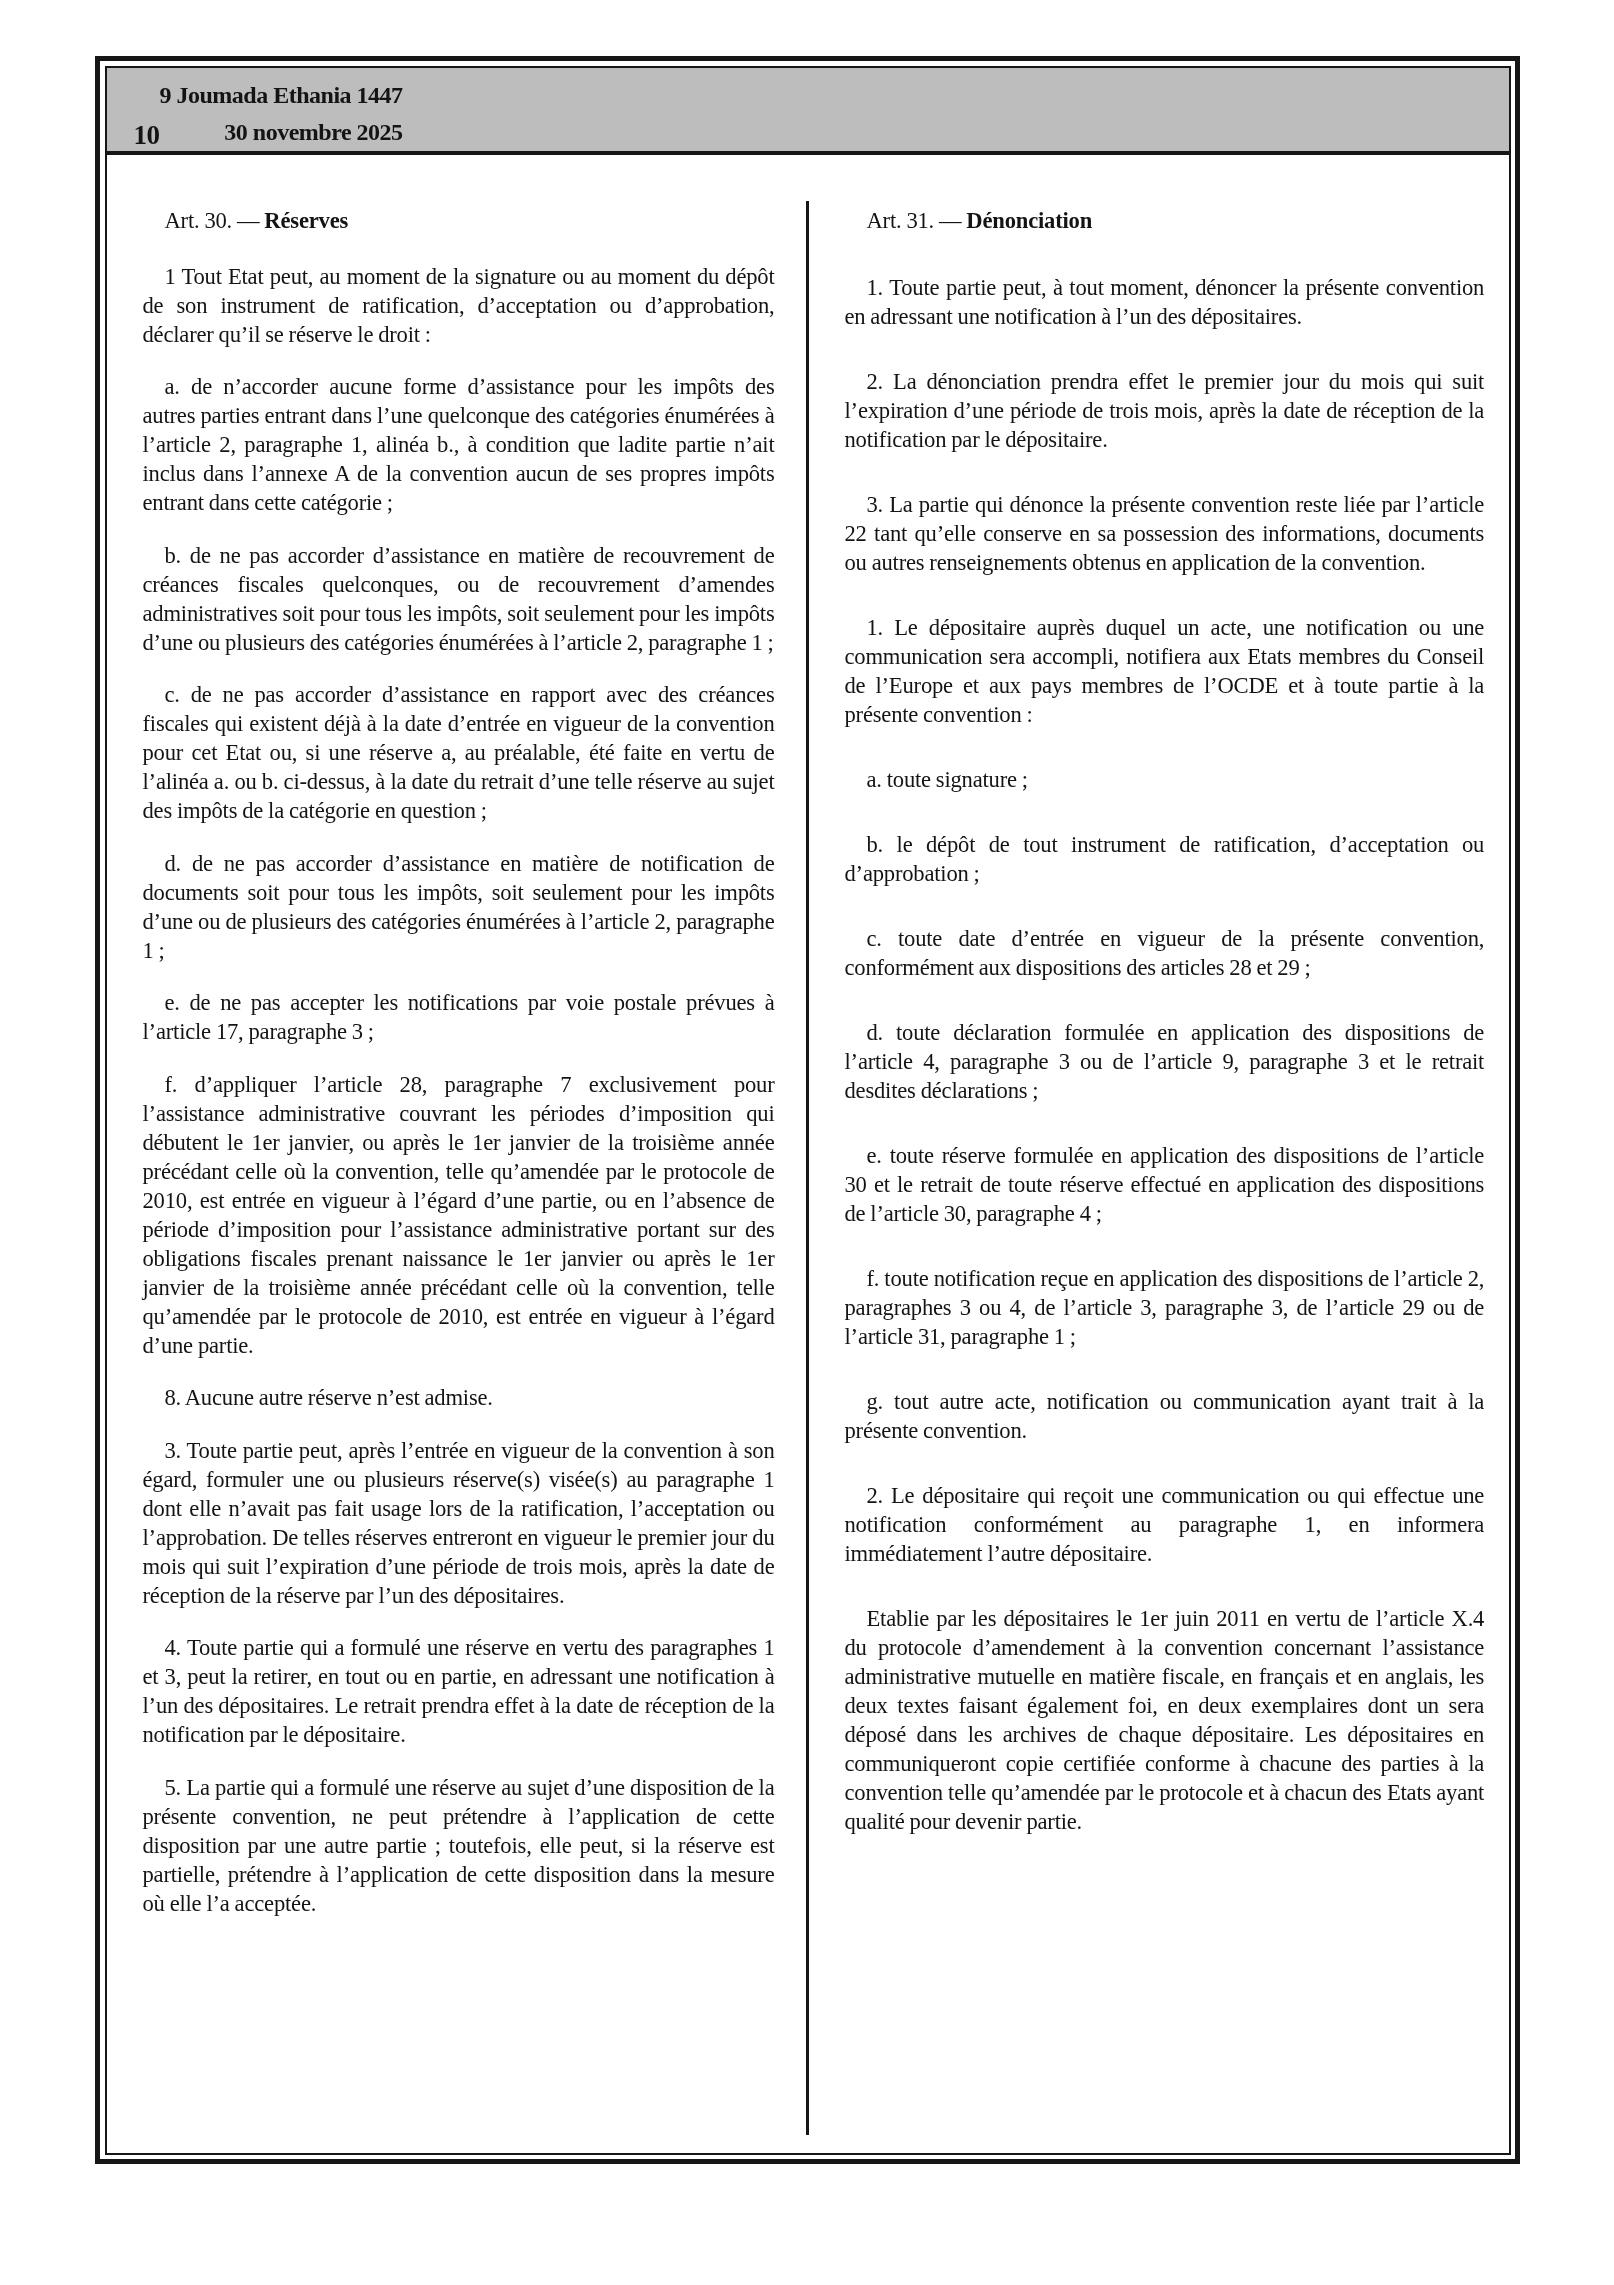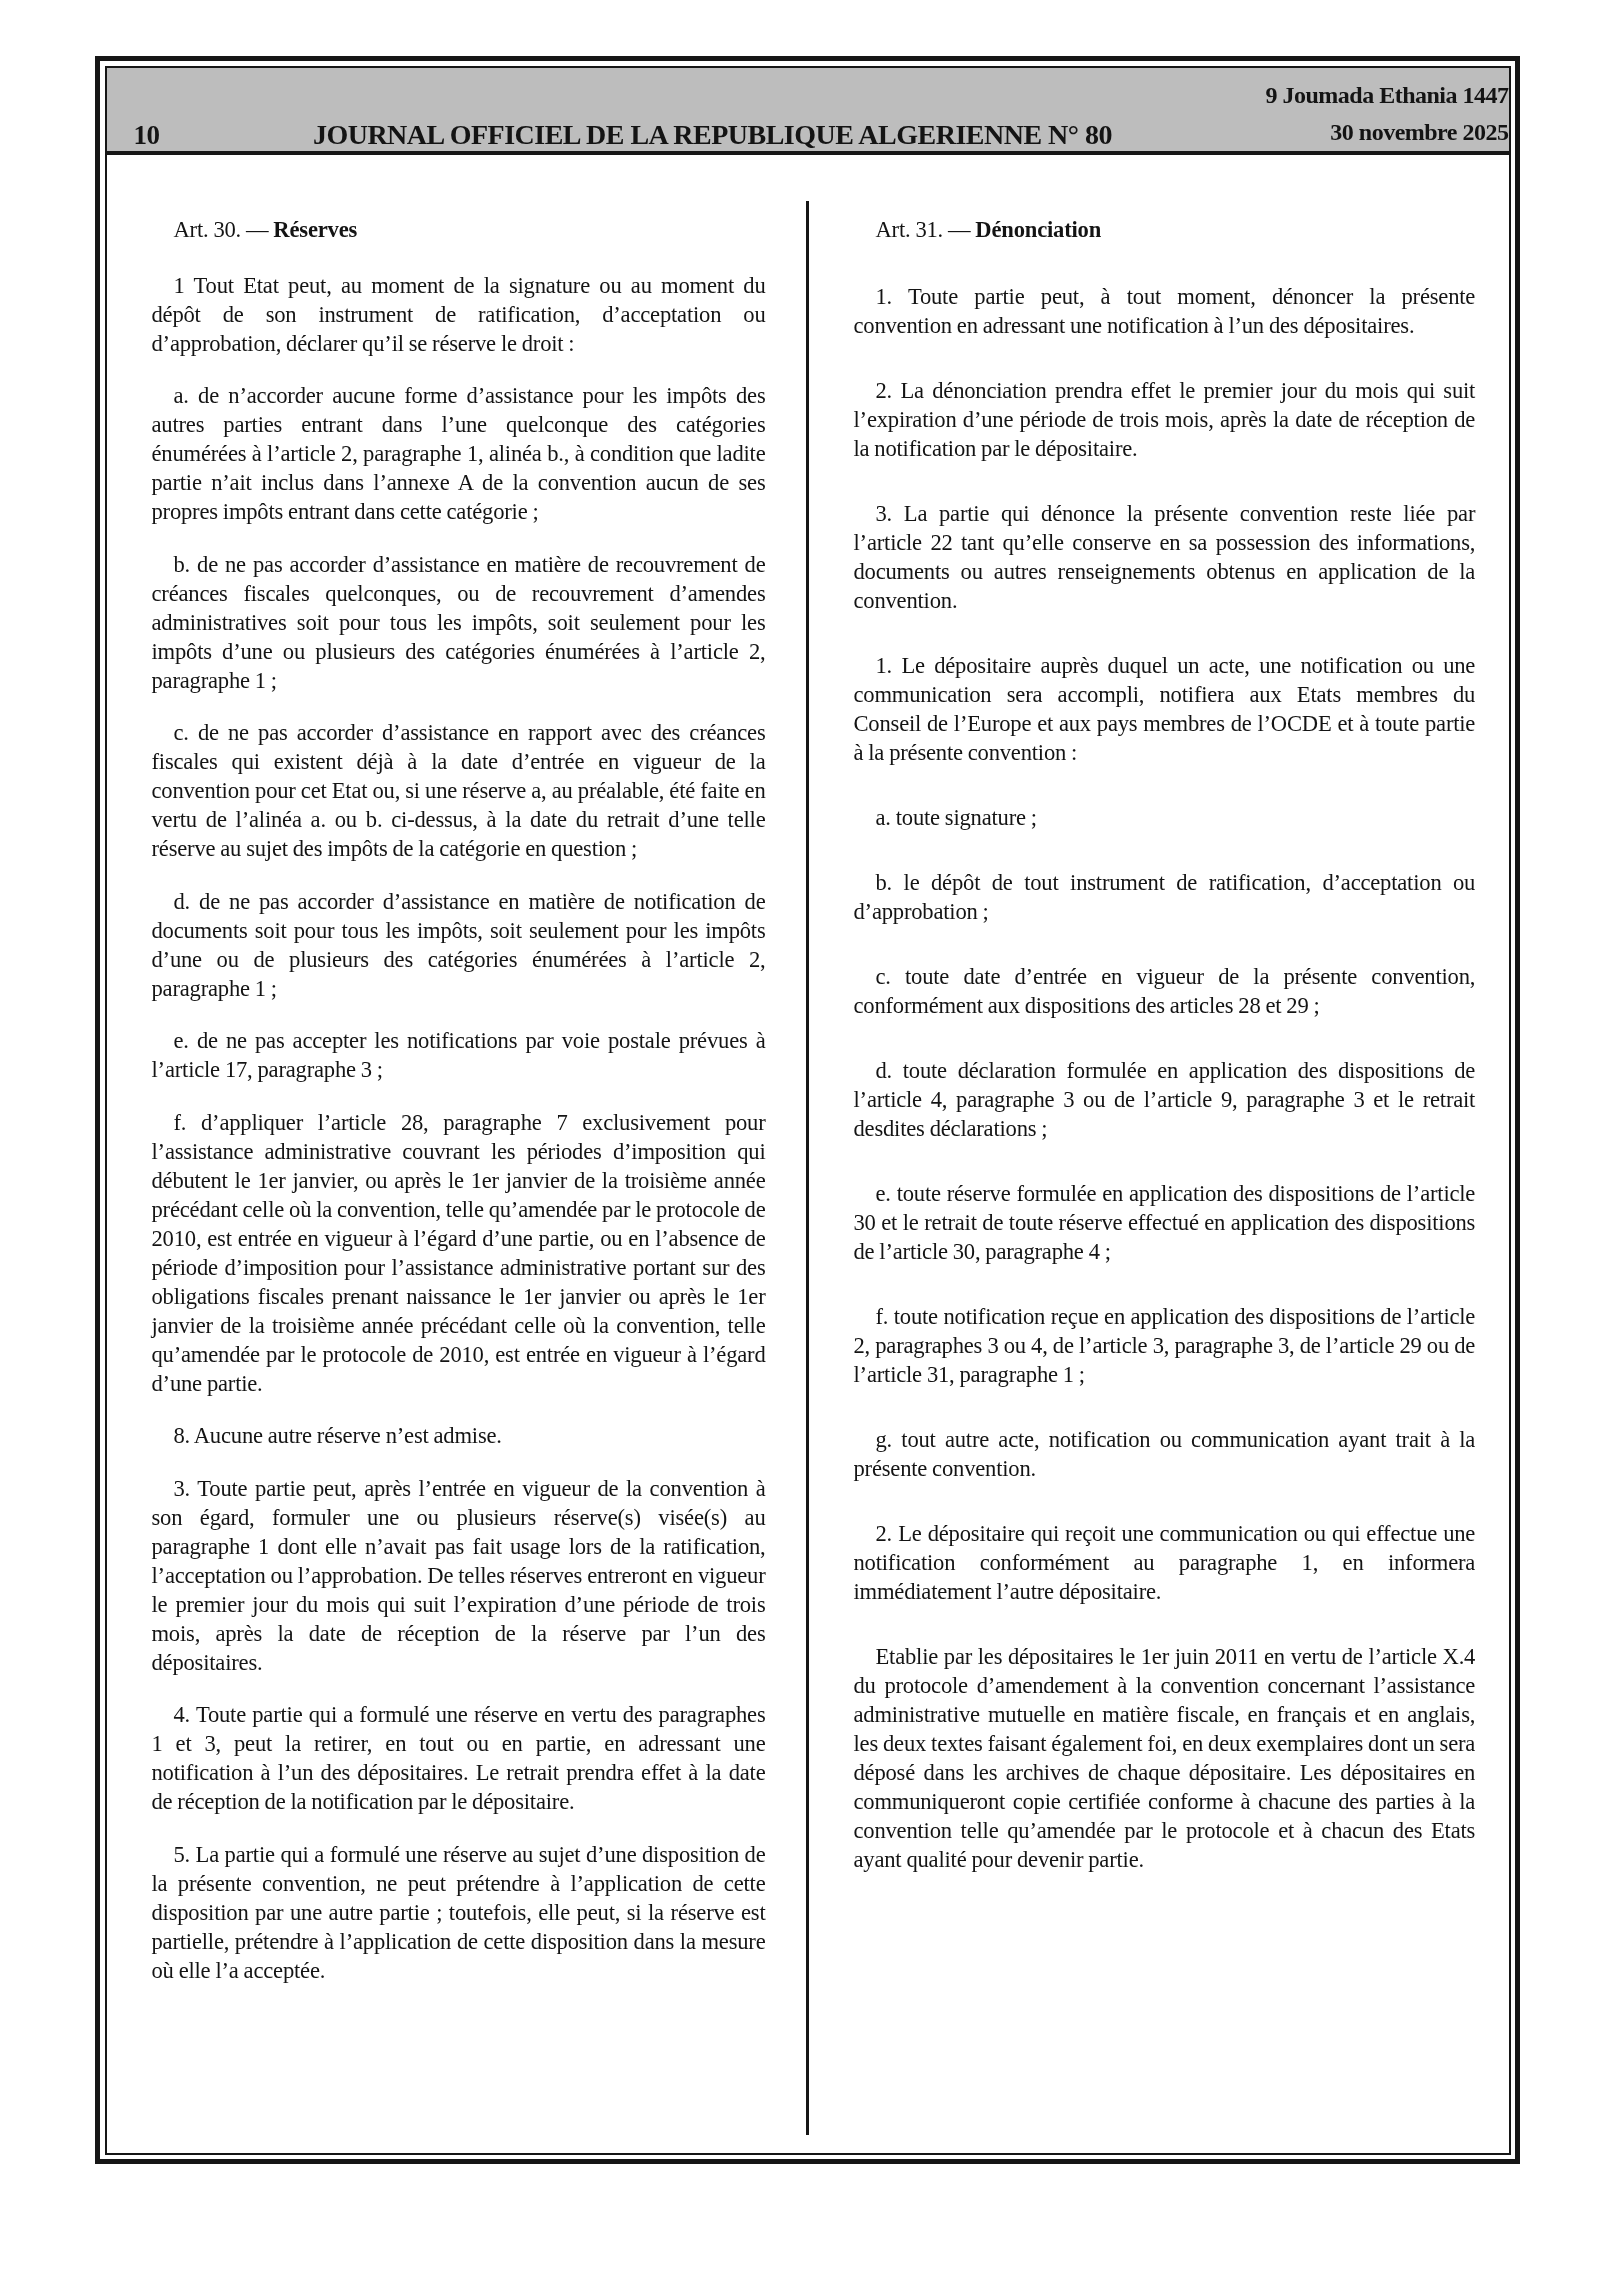--- a/index.html
+++ b/index.html
@@ -60,21 +60,21 @@
     top:46px;bottom:18px;
     width:3.6px;background:#161616;
   }
   .col{
     width:50%;box-sizing:border-box;
     padding-top:43px;
   }
   .col-left{padding-left:28px;padding-right:25px;}
   .col-right{padding-left:29px;padding-right:16.3px;}
   .col p{
-    margin:17px;
+    margin:8px;
     font-size:22.6px;
     line-height:29px;
     text-align:justify;
     text-indent:22px;
     letter-spacing:-0.2px;
     word-spacing:-0.5px;
   }
   .col-left .para{margin-bottom:23.5px;}
   .col-right .para{margin-bottom:36px;}
   .col-left .heading{margin-bottom:27px;}
@@ -83,21 +83,20 @@
 </style>
 </head>
 <body>
 
 <div class="canvas">
   <div class="frame">
     <div class="inner">
 
       <div class="jheader">
         <div class="pagenum">10</div>
-        <div class="jtitle">JOURNAL OFFICIEL DE LA REPUBLIQUE ALGERIENNE N° 80</div>
         <div class="dates">
           <div>9 Joumada Ethania 1447</div>
           <div>30 novembre 2025</div>
         </div>
       </div>
 
       <div class="bodyarea">
         <div class="divider"></div>
         <div class="col col-left" id="col-left">
             <p class="heading"><span class="hp">Art. 30. —</span> <span class="ht">Réserves</span></p>

